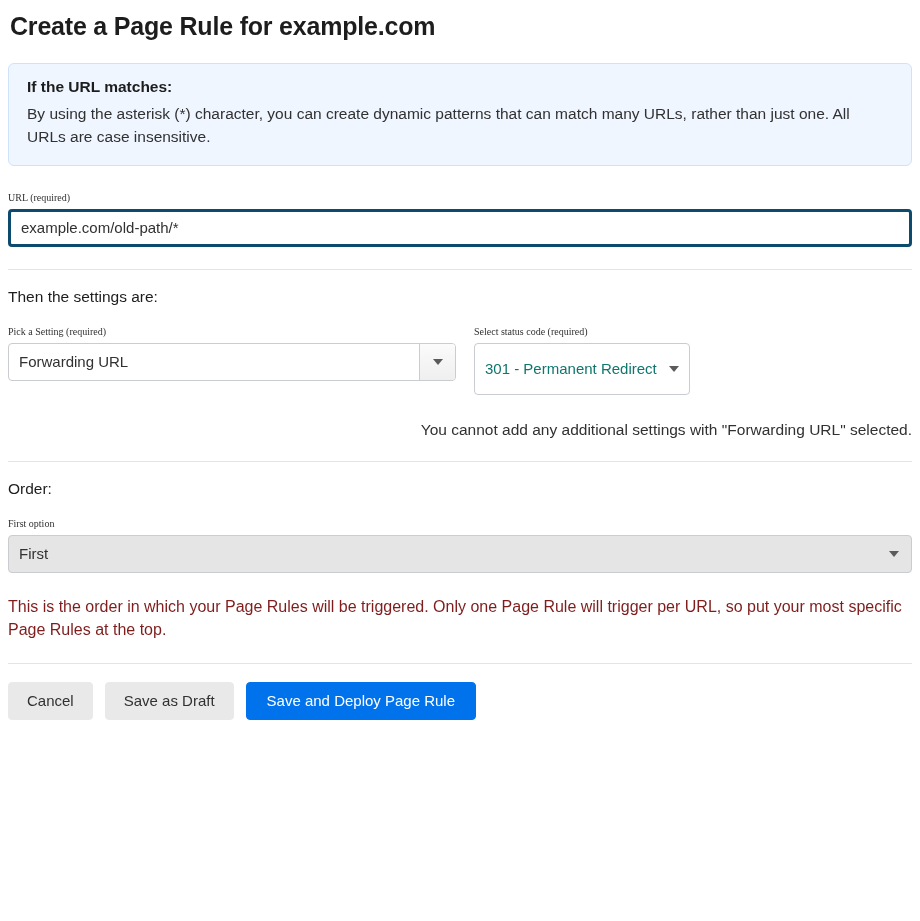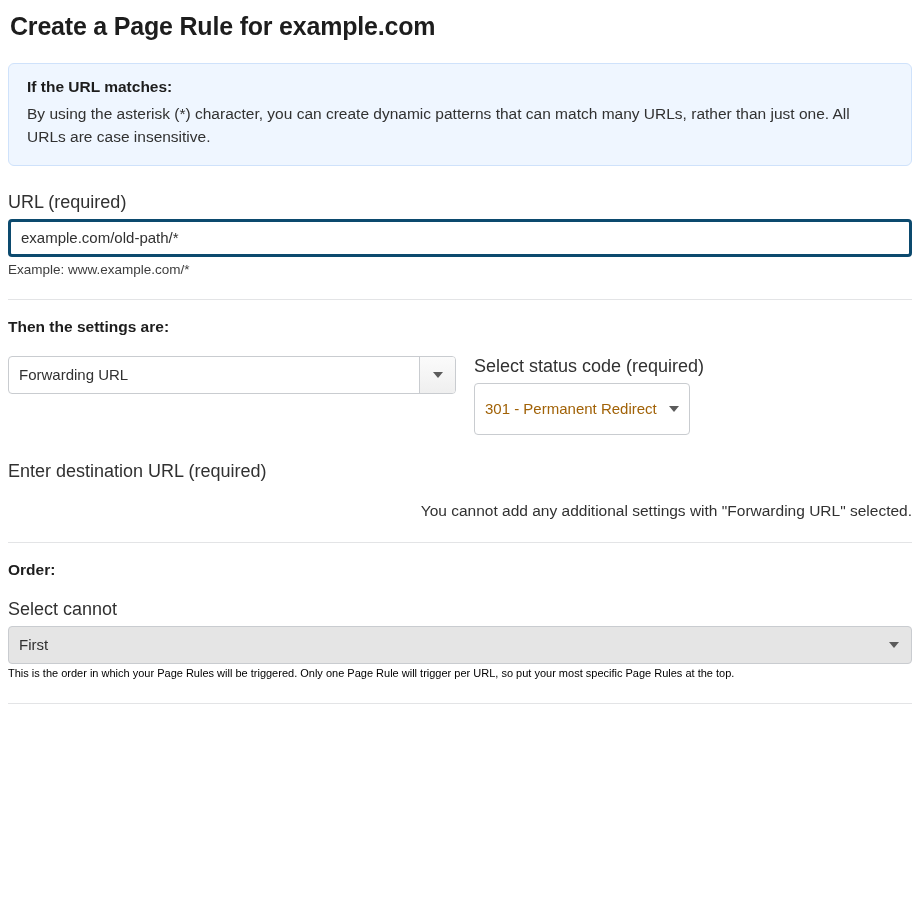--- a/index.html
+++ b/index.html
@@ -48,23 +48,24 @@
     margin-top: 7px;
     font-size: 15.5px;
     color: #313131;
   }
   .info-box-link {
     color: #0051c3;
     text-decoration: underline;
     cursor: pointer;
   }
   .field-label {
-    font-size: 18px;
+    font-size: 10px;
     color: #313131;
     margin-bottom: 6px;
+    font-family: Liberation Serif, serif;
   }
   .text-input {
     width: 100%;
     height: 38px;
     border: 3px solid #0c4a6e;
     border-radius: 4px;
     padding: 0 10px;
     font-size: 15px;
     font-family: "Liberation Sans", sans-serif;
     color: #313131;
@@ -76,21 +77,21 @@
     color: #3d3d3d;
     margin-top: 5px;
   }
   .divider {
     border: 0;
     border-top: 1px solid #e3e4e6;
     margin: 22px 0 18px 0;
   }
   .section-heading {
     font-size: 15.5px;
-    font-weight: bold;
+    font-weight: normal;
     color: #1d1d1d;
     margin-bottom: 20px;
   }
   .row {
     display: flex;
     gap: 18px;
     align-items: flex-start;
   }
   .col-setting { width: 448px; }
   .col-status { width: 242px; }
@@ -131,21 +132,21 @@
 
   .select-plain {
     display: inline-flex;
     align-items: center;
     height: 52px;
     border: 1px solid #c9ccd0;
     border-radius: 4px;
     background: #ffffff;
     padding: 0 10px;
     font-size: 15px;
-    color: #a16207;
+    color: #0f766e;
     cursor: pointer;
     gap: 12px;
   }
 
   .select-wide {
     position: relative;
     display: flex;
     align-items: center;
     height: 38px;
     width: 100%;
@@ -159,24 +160,24 @@
   }
   .select-wide .caret-down { position: absolute; right: 12px; }
 
   .note-text {
     font-size: 15.5px;
     color: #313131;
     margin-top: 20px;
     text-align: right;
   }
   .order-help {
-    font-size: 11px;
-    color: #000000;
+    font-size: 16px;
+    color: #7f1d1d;
     line-height: 1.45;
-    margin-top: 2px;
+    margin-top: 22px;
   }
   .actions {
     display: flex;
     gap: 12px;
     align-items: center;
     margin-top: 4px;
   }
   .btn {
     height: 38px;
     border-radius: 4px;
@@ -206,58 +207,62 @@
 
   <div class="page-title">Create a Page Rule for example.com</div>
 
   <div class="info-box">
     <div class="info-box-title">If the URL matches:</div>
     <div class="info-box-text">By using the asterisk (*) character, you can create dynamic patterns that can match many URLs, rather than just one. All URLs are case insensitive.</div>
   </div>
 
   <div class="field-label">URL (required)</div>
   <input class="text-input" type="text" value="example.com/old-path/*" style="">
-  <div class="helper-text">Example: www.example.com/*</div>
 
   <hr class="divider">
 
   <div class="section-heading">Then the settings are:</div>
 
   <div class="row">
     <div class="col-setting">
+      <div class="field-label">Pick a Setting (required)</div>
       <div class="select-boxed">
         <div class="value">Forwarding URL</div>
         <div class="arrow-btn">
           <span class="caret-down"></span>
         </div>
       </div>
     </div>
 
     <div class="col-status">
       <div class="field-label">Select status code (required)</div>
       <div class="select-plain">
         <span>301 - Permanent Redirect</span>
         <span class="caret-down"></span>
       </div>
     </div>
   </div>
 
   <div class="mt-26">
-    <div class="field-label">Enter destination URL (required)</div>
   </div>
 
   <div class="note-text">You cannot add any additional settings with "Forwarding URL" selected.</div>
 
   <hr class="divider">
 
   <div class="section-heading">Order:</div>
 
-  <div class="field-label">Select cannot</div>
+  <div class="field-label">First option</div>
   <div class="select-wide">
     <span>First</span>
     <span class="caret-down"></span>
   </div>
   <div class="order-help">This is the order in which your Page Rules will be triggered. Only one Page Rule will trigger per URL, so put your most specific Page Rules at the top.</div>
 
   <hr class="divider">
 
+  <div class="actions">
+    <button class="btn btn-secondary">Cancel</button>
+    <button class="btn btn-secondary">Save as Draft</button>
+    <button class="btn btn-primary">Save and Deploy Page Rule</button>
+  </div>
 
 </div>
 
 </body></html>

